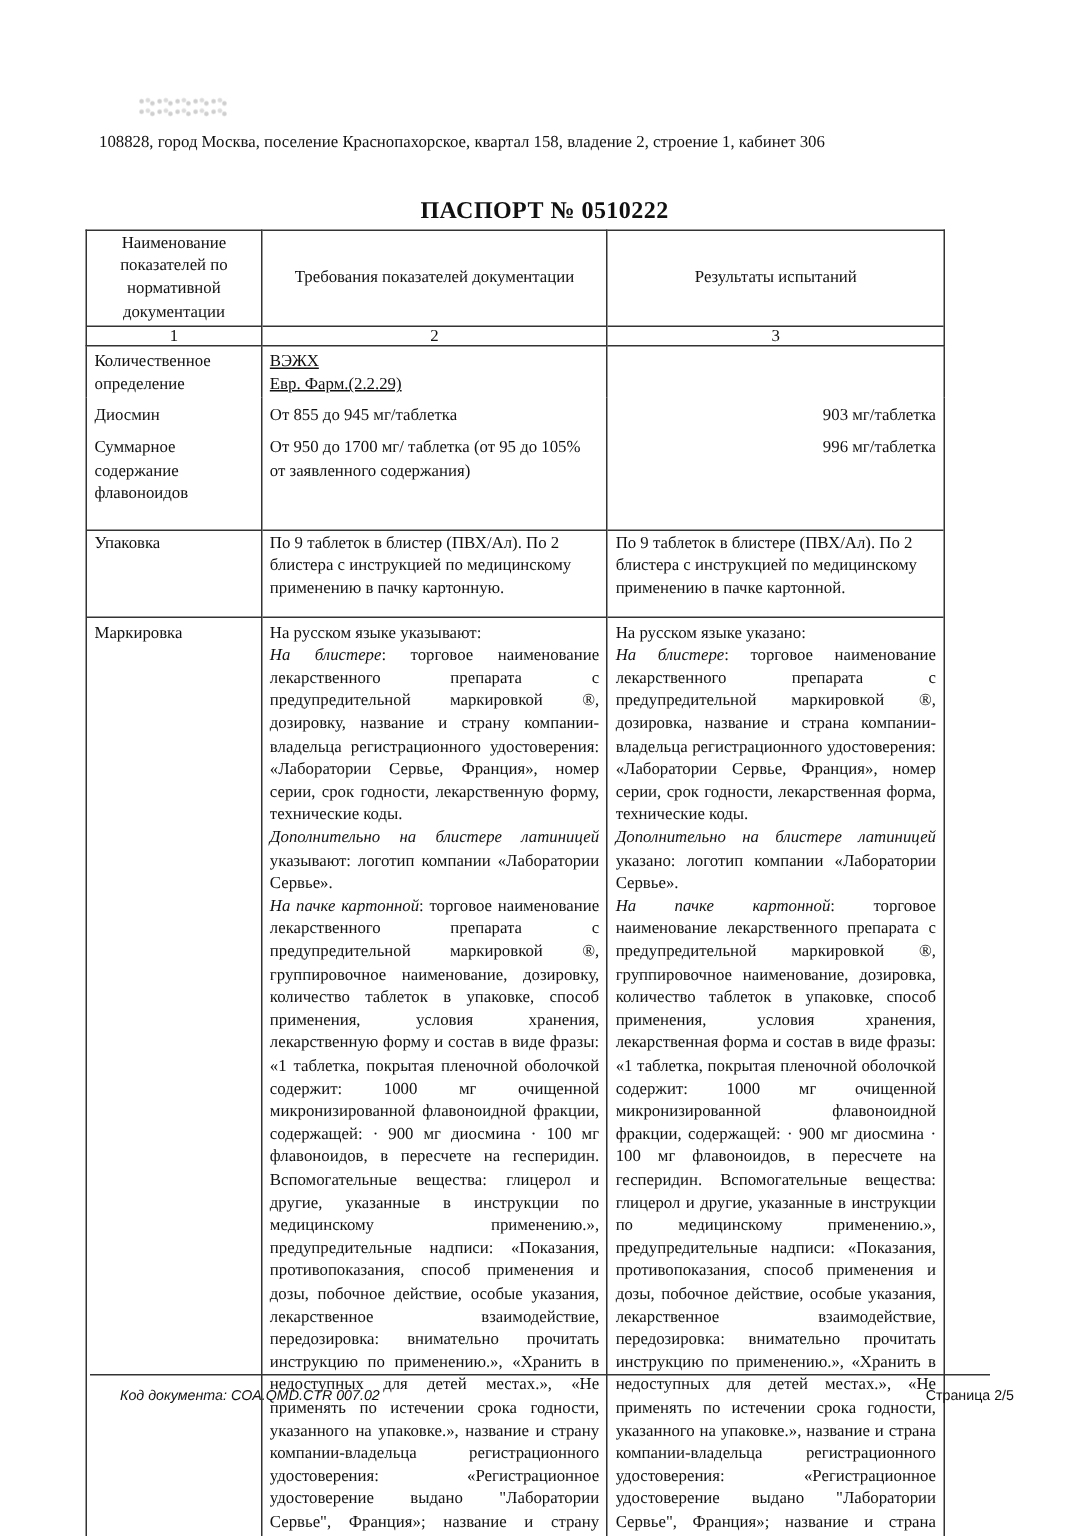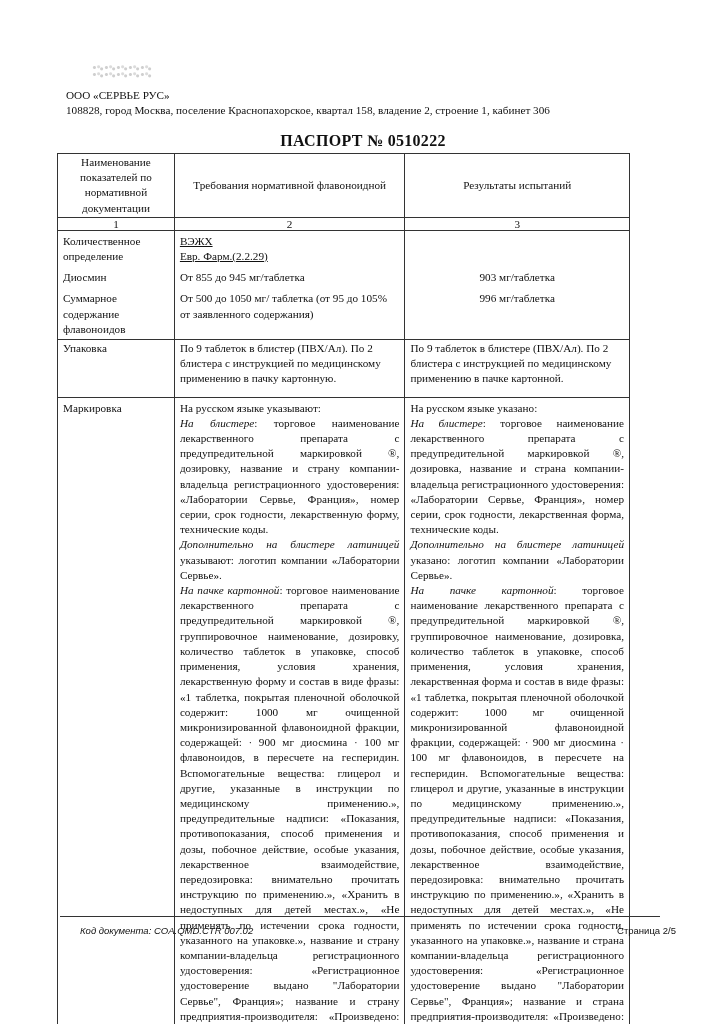--- a/index.html
+++ b/index.html
@@ -21,45 +21,44 @@
       vertical-align:top; padding:1px 5px; font-weight:normal; }
     table.passport th { border-top:1px solid #333; text-align:center; vertical-align:middle; height:45px; }
     .col1 { width:106px; }
     .col2 { width:220px; }
     .col3 { width:214px; }
     tr.nums td { border-top:1px solid #333; border-bottom:1px solid #333; text-align:center; height:12px; line-height:12px; padding:0 5px; }
     tr.sep td { border-top:1px solid #333;font-family:Liberation Serif, serif; }
     tr.last td { border-bottom:1px solid #333; }
     .u { text-decoration:underline; }
     .i { font-style:italic; }
-    .center { text-align:center;margin-top:44px; }
+    .center { text-align:right;margin-top:44px; }
     .justify { text-align:justify; }
     .footer { position:absolute; left:60px; top:916px; width:600px; border-top:1px solid #333; }
     .footer .code { position:absolute; left:0; top:8px; font-style:italic; font-size:9.5px;
       font-family:"Liberation Sans", sans-serif;margin-left:20px; }
     .footer .page { position:absolute; right:-16px; top:8px; font-size:9.5px;
       font-family:"Liberation Sans", sans-serif; }
   </style>
 </head>
 <body>
 
 <div class="scan-mark"></div>
 
 <div class="hdr">
-  <div>ООО «СЕРВЬЕ РУС»</div>
   <div>108828, город Москва, поселение Краснопахорское, квартал 158, владение 2, строение 1, кабинет 306</div>
 </div>
 
 <div class="title"><span>ПАСПОРТ № 0510222</span></div>
 
 <table class="passport">
   <tbody>
       <tr>
     <th class="col1">Наименование показателей по нормативной документации</th>
-    <th class="col2">Требования нормативной флавоноидной</th>
+    <th class="col2">Требования показателей документации</th>
     <th class="col3">Результаты испытаний</th>
   </tr>
   <tr class="nums">
     <td>1</td>
     <td>2</td>
     <td>3</td>
   </tr>
   <tr>
     <td style="padding-top:3px">Количественное определение</td>
     <td style="padding-top:3px">
@@ -67,22 +66,22 @@
       <div class="u">Евр. Фарм.(2.2.29)</div>
     </td>
     <td></td>
   </tr>
   <tr>
     <td style="padding-top:5px">Диосмин</td>
     <td style="padding-top:5px">От 855 до 945 мг/таблетка</td>
     <td style="padding-top:5px" class="center">903 мг/таблетка</td>
   </tr>
   <tr>
-    <td style="padding-top:5px;padding-bottom:2px">Суммарное содержание флавоноидов</td>
-    <td style="padding-top:5px;padding-bottom:2px">От 500 до 1050 мг/ таблетка (от 95 до 105% от заявленного содержания)</td>
+    <td style="padding-top:5px;padding-bottom:16px">Суммарное содержание флавоноидов</td>
+    <td style="padding-top:5px;padding-bottom:2px">От 950 до 1700 мг/ таблетка (от 95 до 105% от заявленного содержания)</td>
     <td style="padding-top:5px" class="center">996 мг/таблетка</td>
   </tr>
   <tr class="sep">
     <td style="padding-bottom:10px">Упаковка</td>
     <td style="padding-bottom:10px">По 9 таблеток в блистер (ПВХ/Ал). По 2 блистера с инструкцией по медицинскому применению в пачку картонную.</td>
     <td style="padding-bottom:10px">По 9 таблеток в блистере (ПВХ/Ал). По 2 блистера с инструкцией по медицинскому применению в пачке картонной.</td>
   </tr>
   <tr class="sep last">
     <td style="padding-top:3px">Маркировка</td>
     <td style="padding-top:3px;padding-bottom:2px" class="justify">

